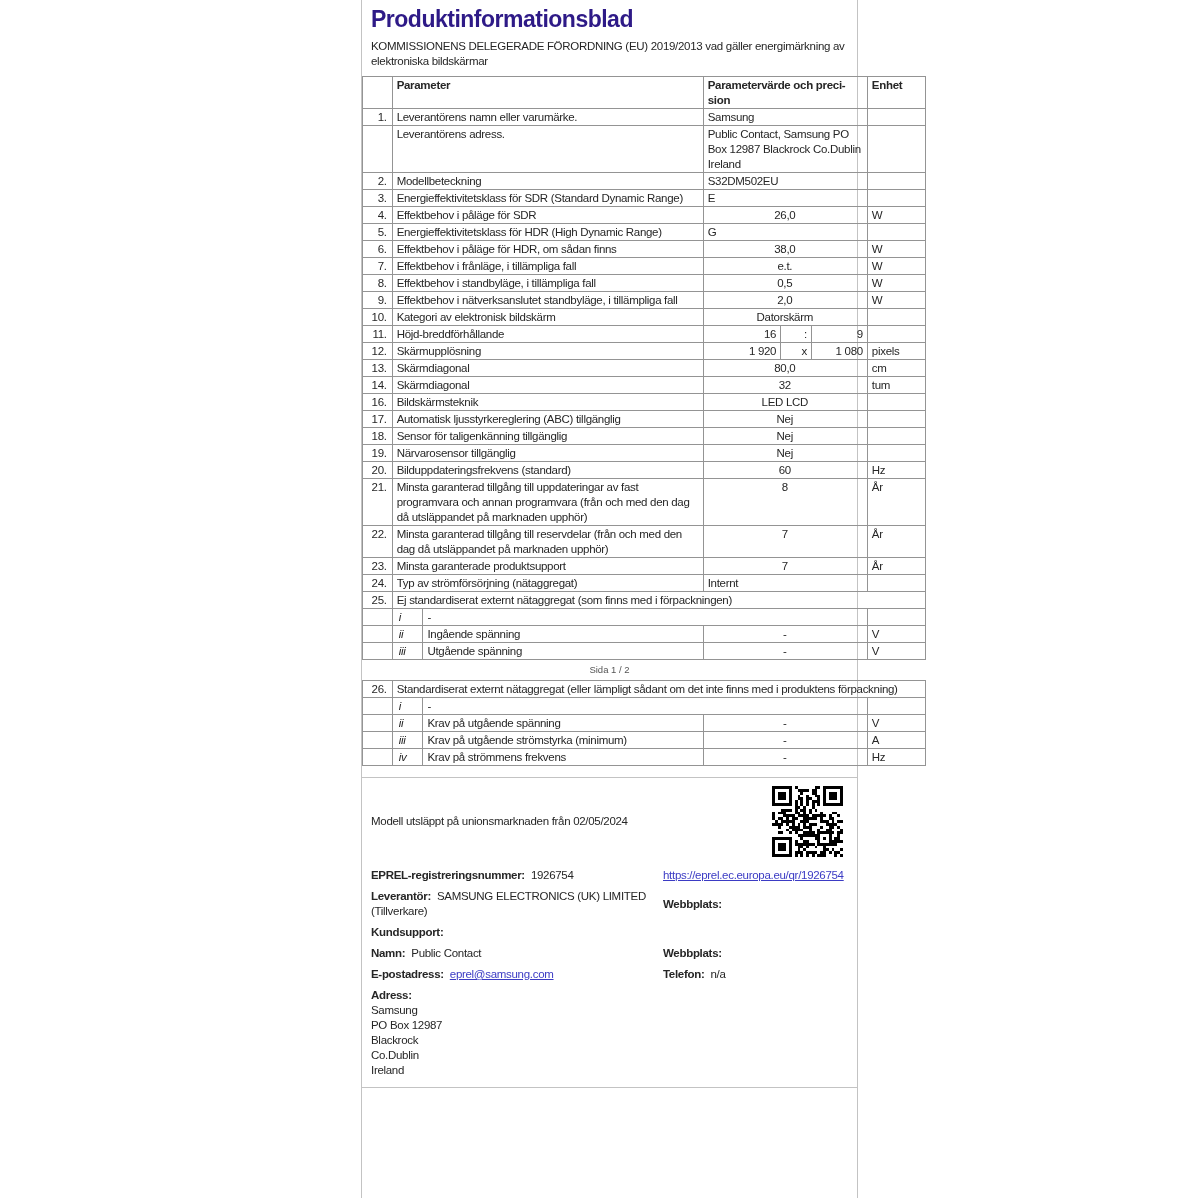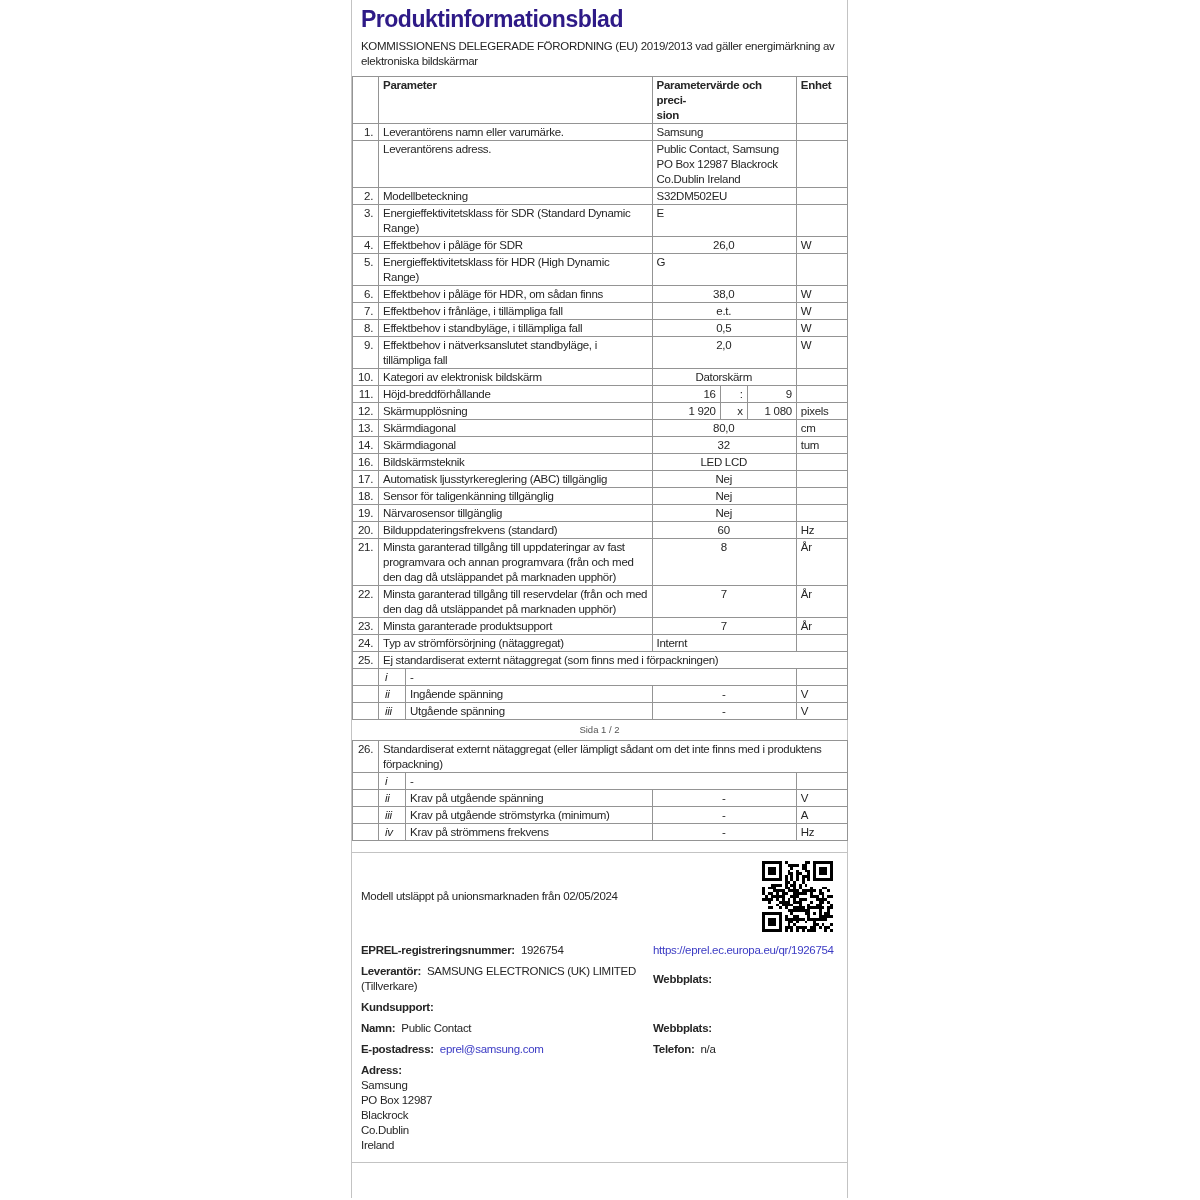--- a/index.html
+++ b/index.html
@@ -1,42 +1,42 @@
 <!DOCTYPE html>
 <html lang="sv" style="--title: #2e1a87; --link: #3b3bc4; --tb: #949494; --frame: #c3c3c3; --text: #262626;"><head>
 <meta charset="utf-8">
 <style>
   :root{
     --title:#2e1a87; --link:#3b3bc4; --tb:#949494; --frame:#c3c3c3; --text:#262626;
   }
   *{margin:0;padding:0;box-sizing:border-box}
   html,body{width:1200px;height:1200px;background:#ffffff;overflow:hidden}
   body{font-family:"Liberation Sans",sans-serif;color:var(--text);position:relative}
-  .sheet{position:absolute;left:351px;top:0;width:497px;min-height:1198px;background:#fff;
+  .sheet{position:absolute;left:361px;top:0;width:497px;min-height:1198px;background:#fff;
          border-left:1px solid var(--frame);border-right:1px solid var(--frame)}
   .title{color:var(--title);font-size:23px;font-weight:700;letter-spacing:-0.5px;padding:6px 9px 0}
   .subtitle{font-size:11.5px;letter-spacing:-0.3px;line-height:15px;padding:6px 9px 7px}
-  table.ptable{border-collapse:collapse;table-layout:fixed;width:496px}
+  table.ptable{border-collapse:collapse;table-layout:fixed;width:564px}
   .ptable td{border:1px solid var(--tb);font-size:11.5px;letter-spacing:-0.3px;line-height:15px;
      padding:1px 4px 0;vertical-align:top;overflow-wrap:break-word}
   .ptable td.b{font-weight:700}
   .ptable td.num{text-align:right;padding-right:5px}
   .ptable td.sub{font-style:italic;padding-left:6px}
   .ptable td.right{text-align:center;padding-right:5px}
   .ptable td.center{text-align:right}
   .pageind{font-size:9.5px;color:#555;text-align:center;padding:4px 2px 5px}
   .fbox{border-top:1px solid var(--frame);border-bottom:1px solid var(--frame);
         margin-top:11px;padding:8px 0 3px;font-size:11.5px;letter-spacing:-0.3px;line-height:15px}
   .frow{display:flex;align-items:center;padding:0 9px;margin-bottom:6px}
   .frow.qr-row{margin-bottom:11px}
   .fleft{flex:0 0 292px;max-width:292px;overflow-wrap:anywhere;padding-right:8px}
   .fright{flex:1;overflow-wrap:anywhere}
   .lbl{font-weight:700}
   .val{margin-left:6px}
-  a.link{color:var(--link);cursor:pointer}
+  a.link{color:var(--link);text-decoration:underline;cursor:pointer}
   .qr-wrap{display:flex;justify-content:flex-end;padding-right:5px}
   .addr-line{line-height:15px}
 </style>
 </head>
 <body>
 
 <div class="sheet">
 
   <h1 class="title">Produktinformationsblad</h1>
   <p class="subtitle">KOMMISSIONENS DELEGERADE FÖRORDNING (EU) 2019/2013 vad gäller energimärkning av elektroniska bildskärmar</p>

